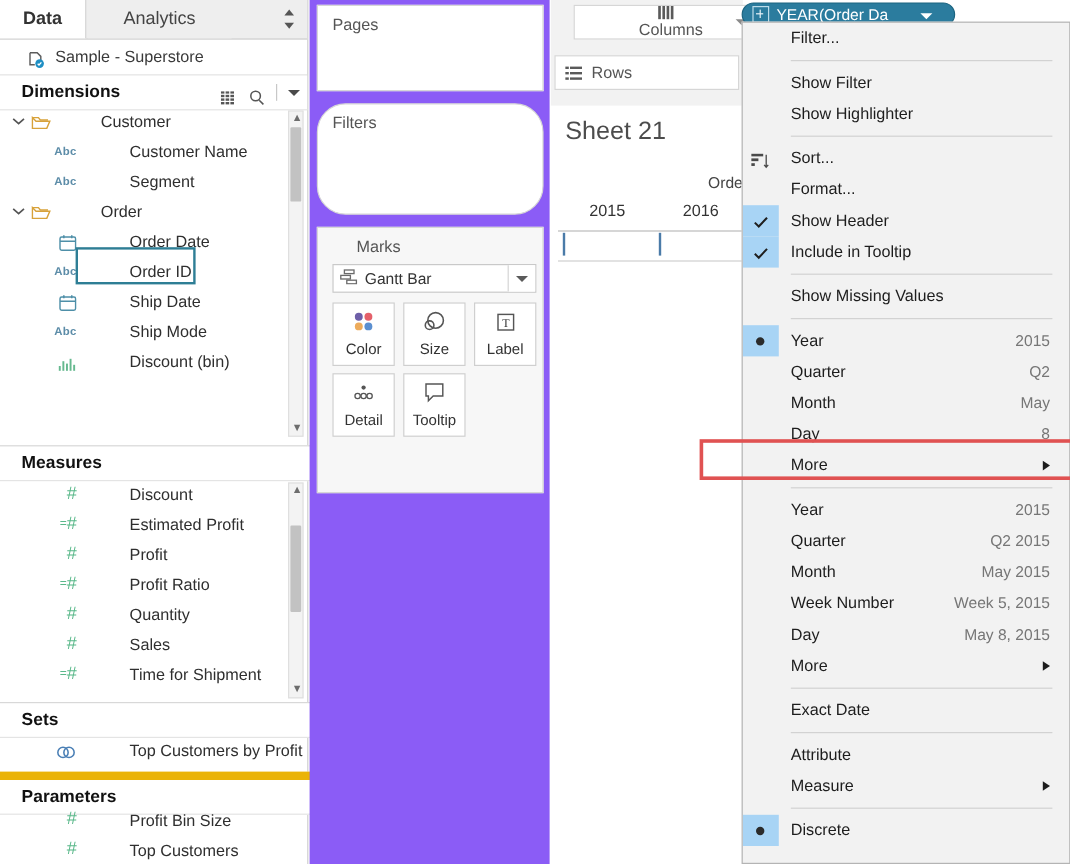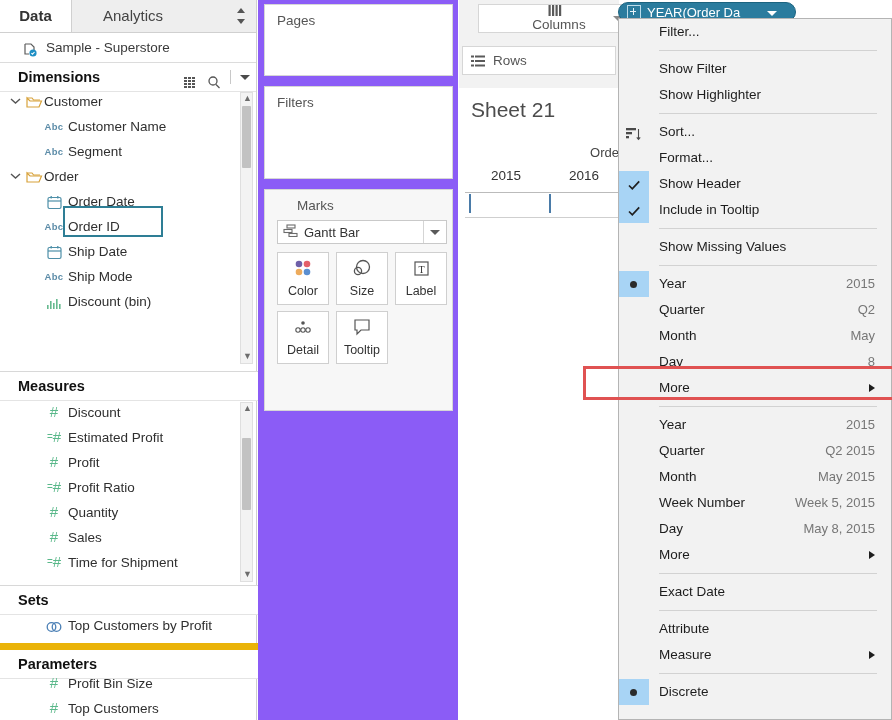--- a/index.html
+++ b/index.html
@@ -100,25 +100,26 @@
     position: relative;
     overflow: hidden;
   }
   .tree-row {
     position: relative;
     height: 25px; line-height: 25px;
     white-space: nowrap;
     font-size: 13.5px;
     color: #2f2f2f;
     cursor: default;
+    padding-left: 40px;
   }
   .tw { position: absolute; left: 10px; top: 0; width: 12px; height: 25px; }
   .tw svg { display: block; margin-top: 8px; }
   .ficon { position: absolute; left: 26px; top: 4px; width: 17px; height: 17px; }
-  .row-ico { position: absolute; left: 44px; top: 4px; width: 20px; height: 17px; text-align: center; }
+  .row-ico { position: absolute; left: 44px; top: 4px; width: 20px; height: 17px; text-align: right; }
   .abc {
     font-size: 9.5px; color: #5c8ca8; font-weight: bold;
     letter-spacing: .3px; line-height: 17px;
     font-family: "Liberation Sans", sans-serif;
   }
   .hash { color: #5ab88a; font-size: 15px; line-height: 16px; font-weight: normal; }
   .hash-calc { color: #5ab88a; font-size: 15px; line-height: 16px; }
   .tree-row .lbl { margin-left: 68px; }
   .tree-row.lvl0 .lbl { margin-left: 44px; }
 
@@ -489,21 +490,21 @@
         <div class="tree-row"><span class="row-ico hash">#</span><span class="lbl">Top Customers</span></div>
       </div>
   </div>
 
   <div id="center-col">
 
     <div class="card" style="left:6px; top:4px; width:189px; height:72px;">
       <div class="card-title">Pages</div>
     </div>
 
-    <div class="card" style="left:6px; top:86px; width:189px; height:93px;">
+    <div class="card" style="left:6px; top:86px; width:189px; height:93px;border-radius:24px;">
       <div class="card-title">Filters</div>
     </div>
 
     <div class="card marks-card" style="left:6px; top:189px; width:189px; height:222px;">
       <div class="card-title">Marks</div>
 
       <div class="mark-select">
         <span class="mk-ico">
           <svg width="17" height="13" viewBox="0 0 17 13">
             <rect x="4" y="1" width="8" height="3" fill="none" stroke="#6b6b6b" stroke-width="1.1"></rect>

